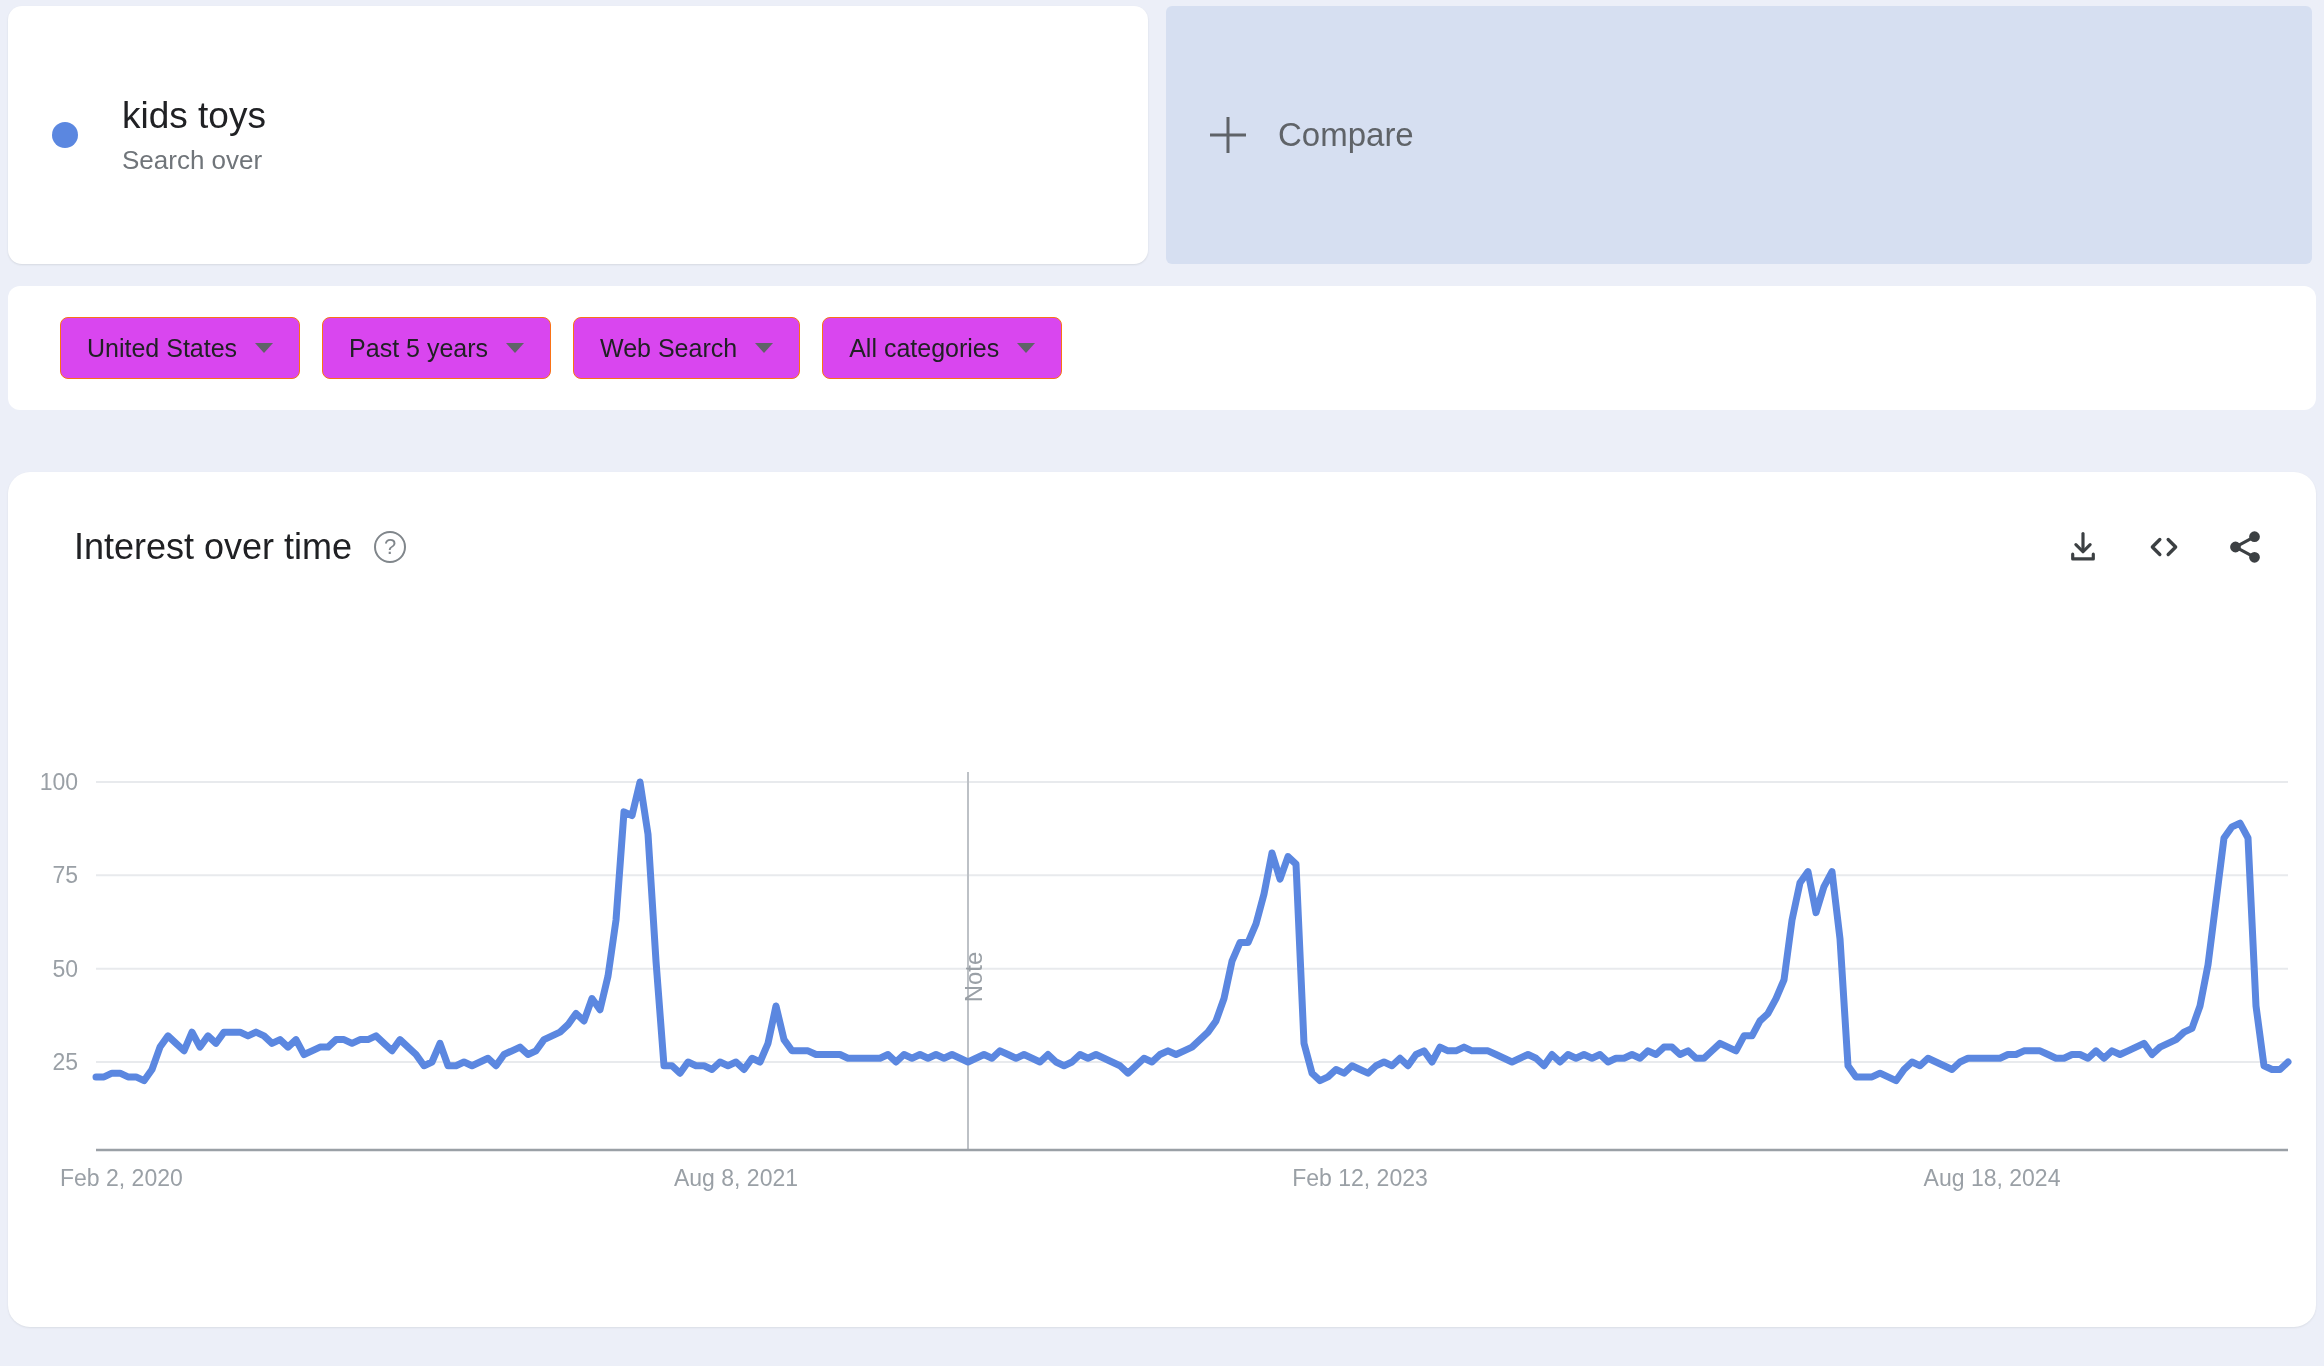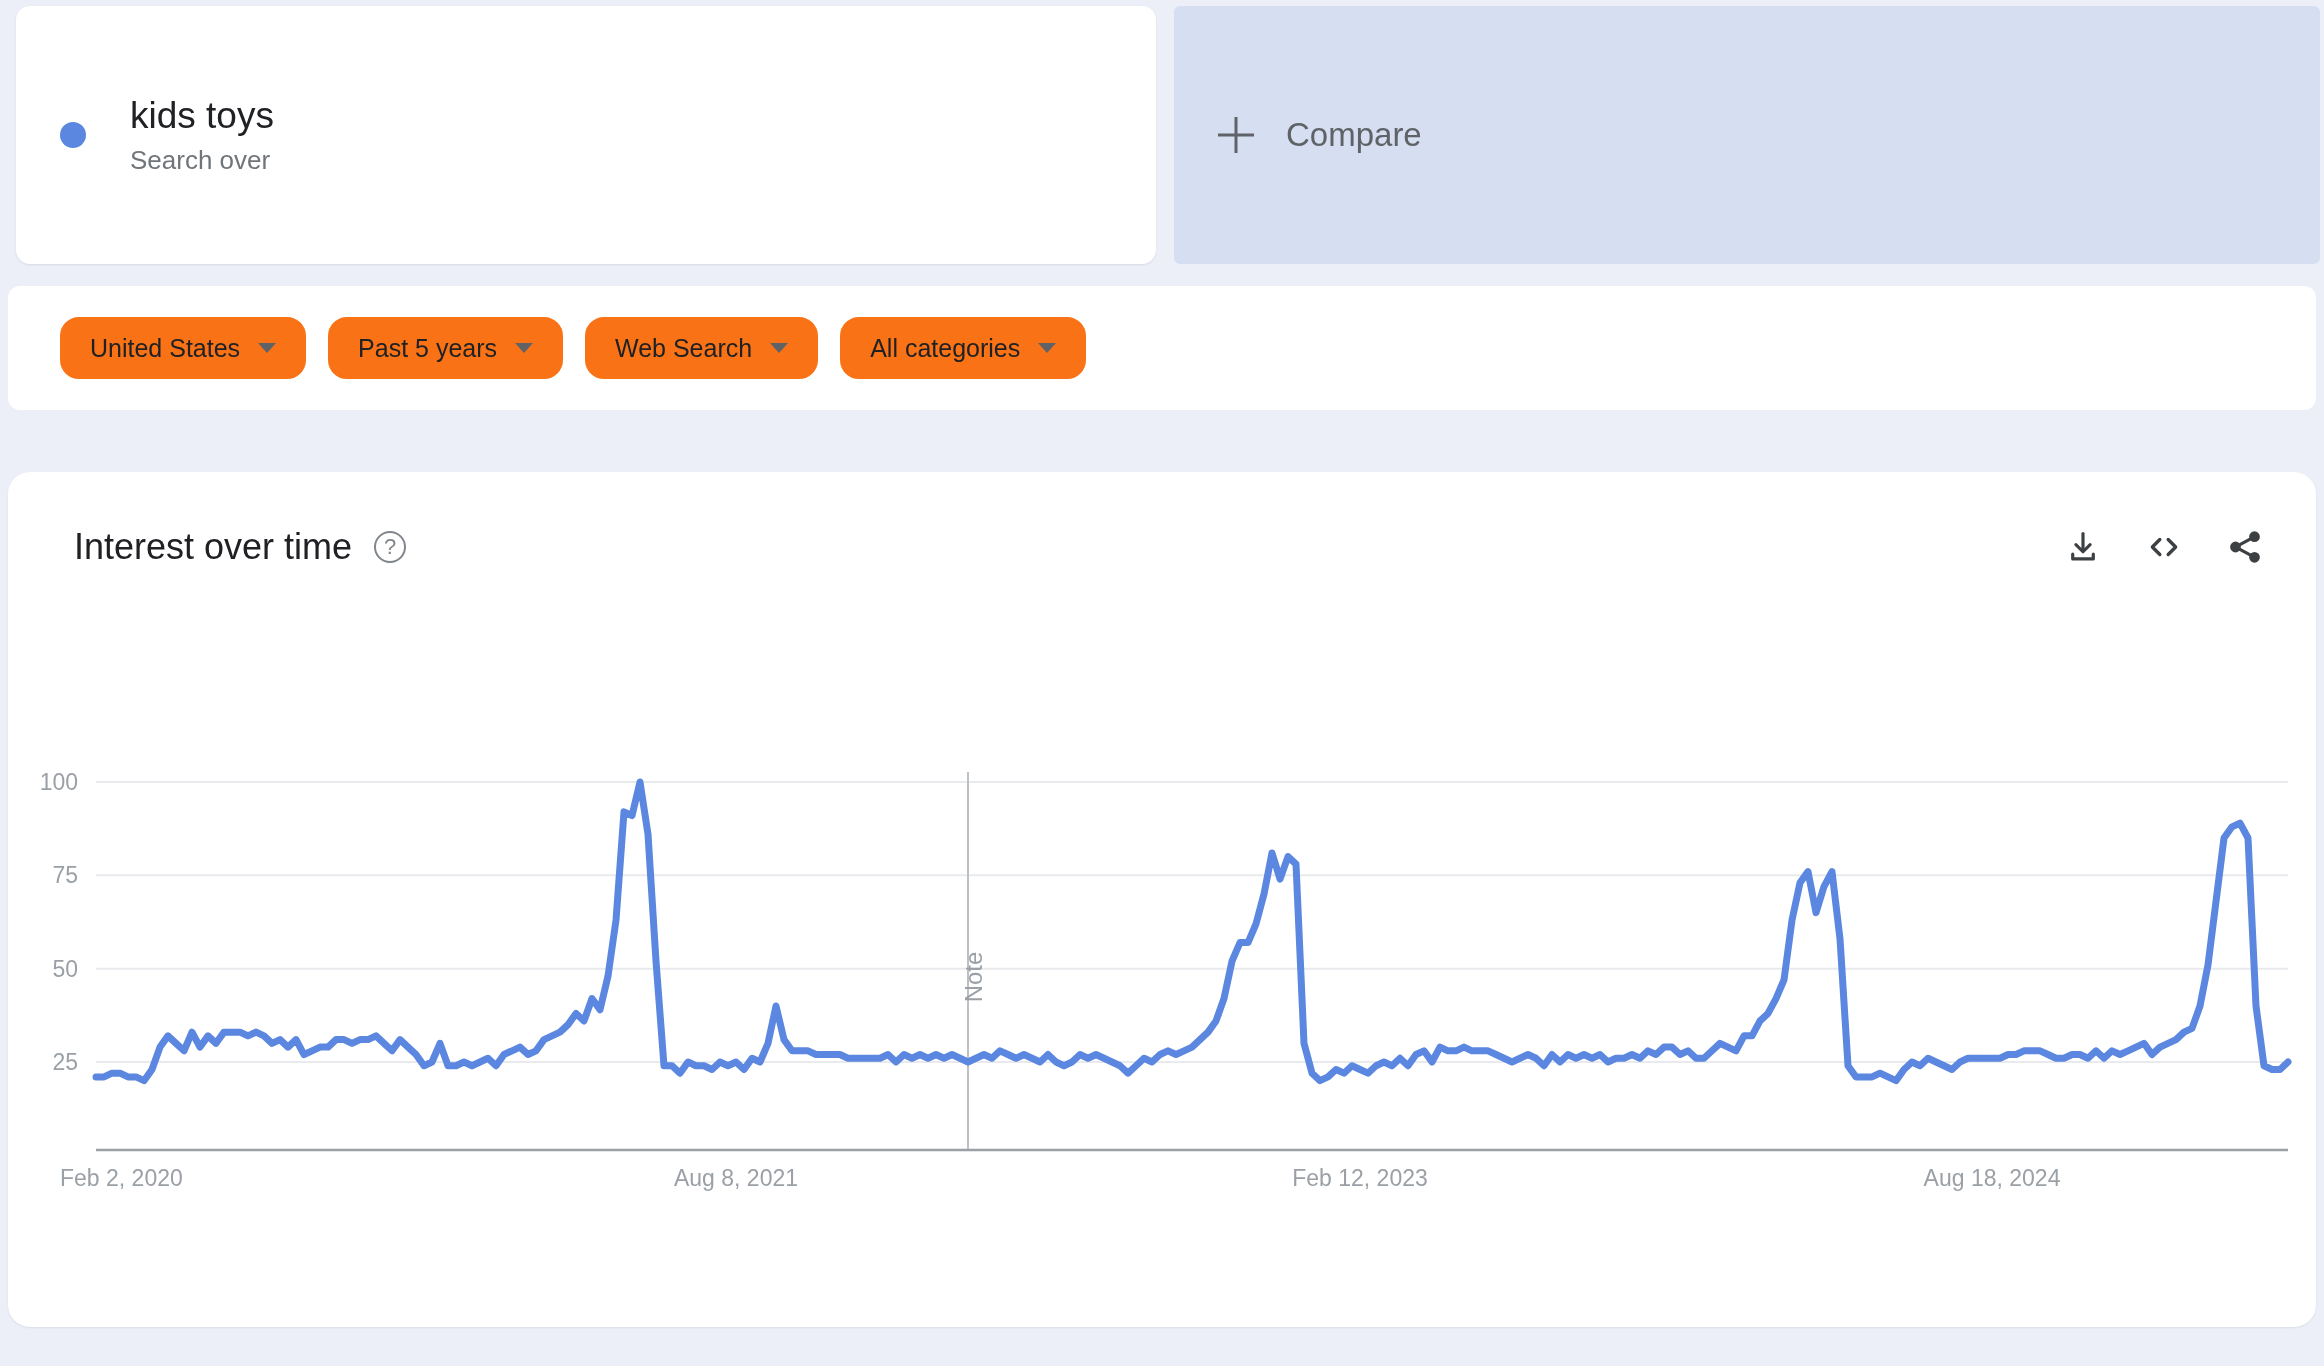--- a/index.html
+++ b/index.html
@@ -14,21 +14,21 @@
 
   .page { position: relative; width: 2324px; height: 1366px; }
 
   
   .top-row {
     position: absolute;
     left: 0; top: 0;
     width: 2324px; height: 268px;
     display: flex;
     gap: 18px;
-    padding: 6px 0 0 8px;
+    padding: 6px 0 0 0;
   }
 
   .term-card {
     margin-left: 8px;
     width: 1140px;
     height: 258px;
     background: #ffffff;
     border-radius: 14px;
     display: flex;
     align-items: center;
@@ -87,23 +87,23 @@
     width: 2308px; height: 124px;
     background: #ffffff;
     border-radius: 12px;
     display: flex;
     align-items: center;
     padding-left: 52px;
     gap: 22px;
   }
   .chip {
     height: 62px;
-    border: 4px solid #f97316;
-    border-radius: 19px;
-    background: #f97316;
+    border: 1px solid #f97316;
+    border-radius: 8px;
+    background: #d946ef;
     display: inline-flex;
     align-items: center;
     padding: 0 26px;
     gap: 18px;
     cursor: pointer;
   }
   .chip-label { font-size: 25px; color: #202124; white-space: nowrap; }
   .caret {
     width: 0; height: 0;
     border-left: 9px solid transparent;

